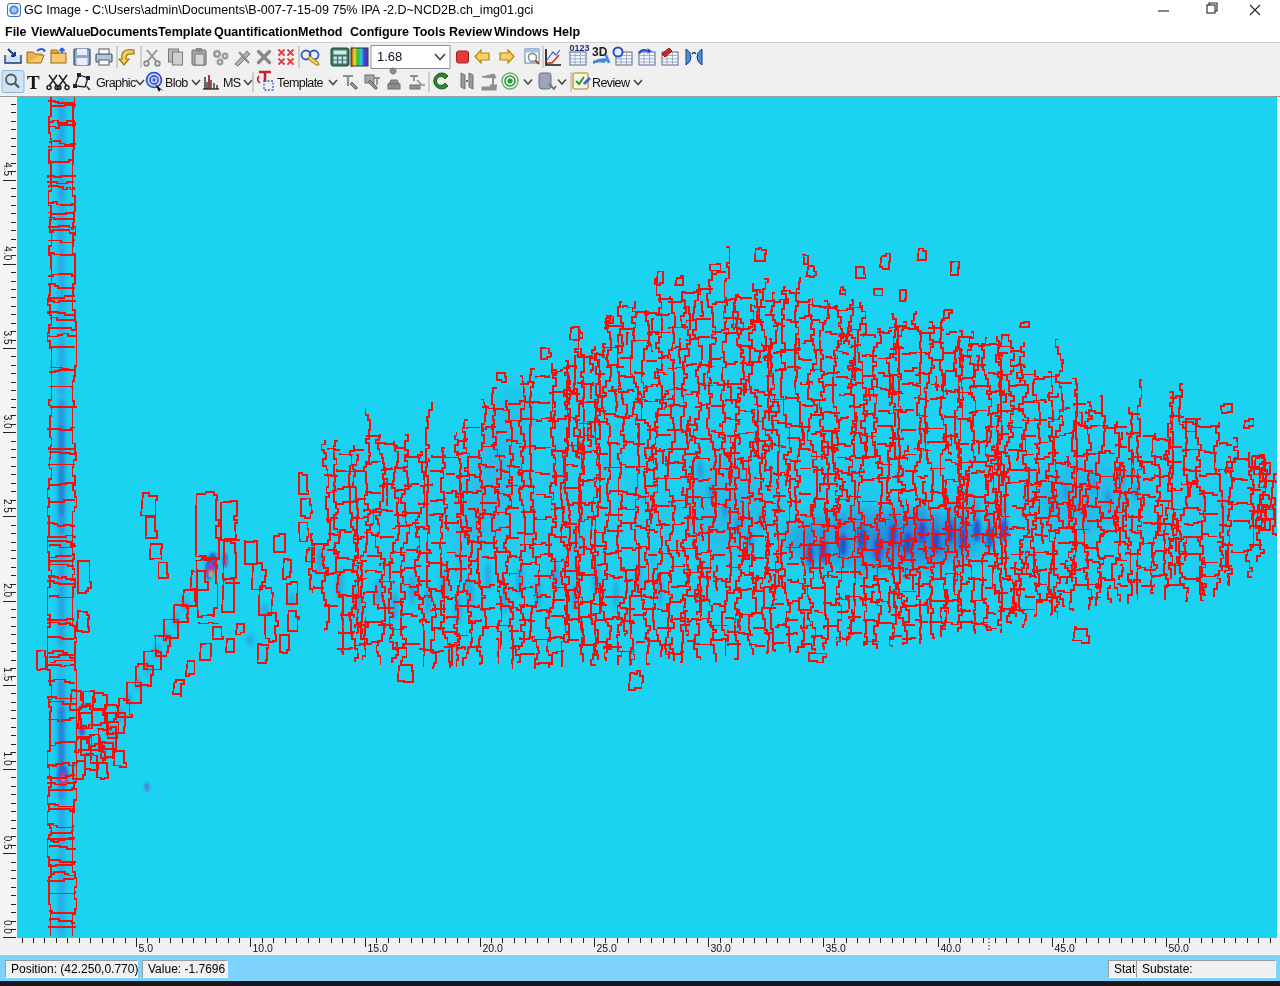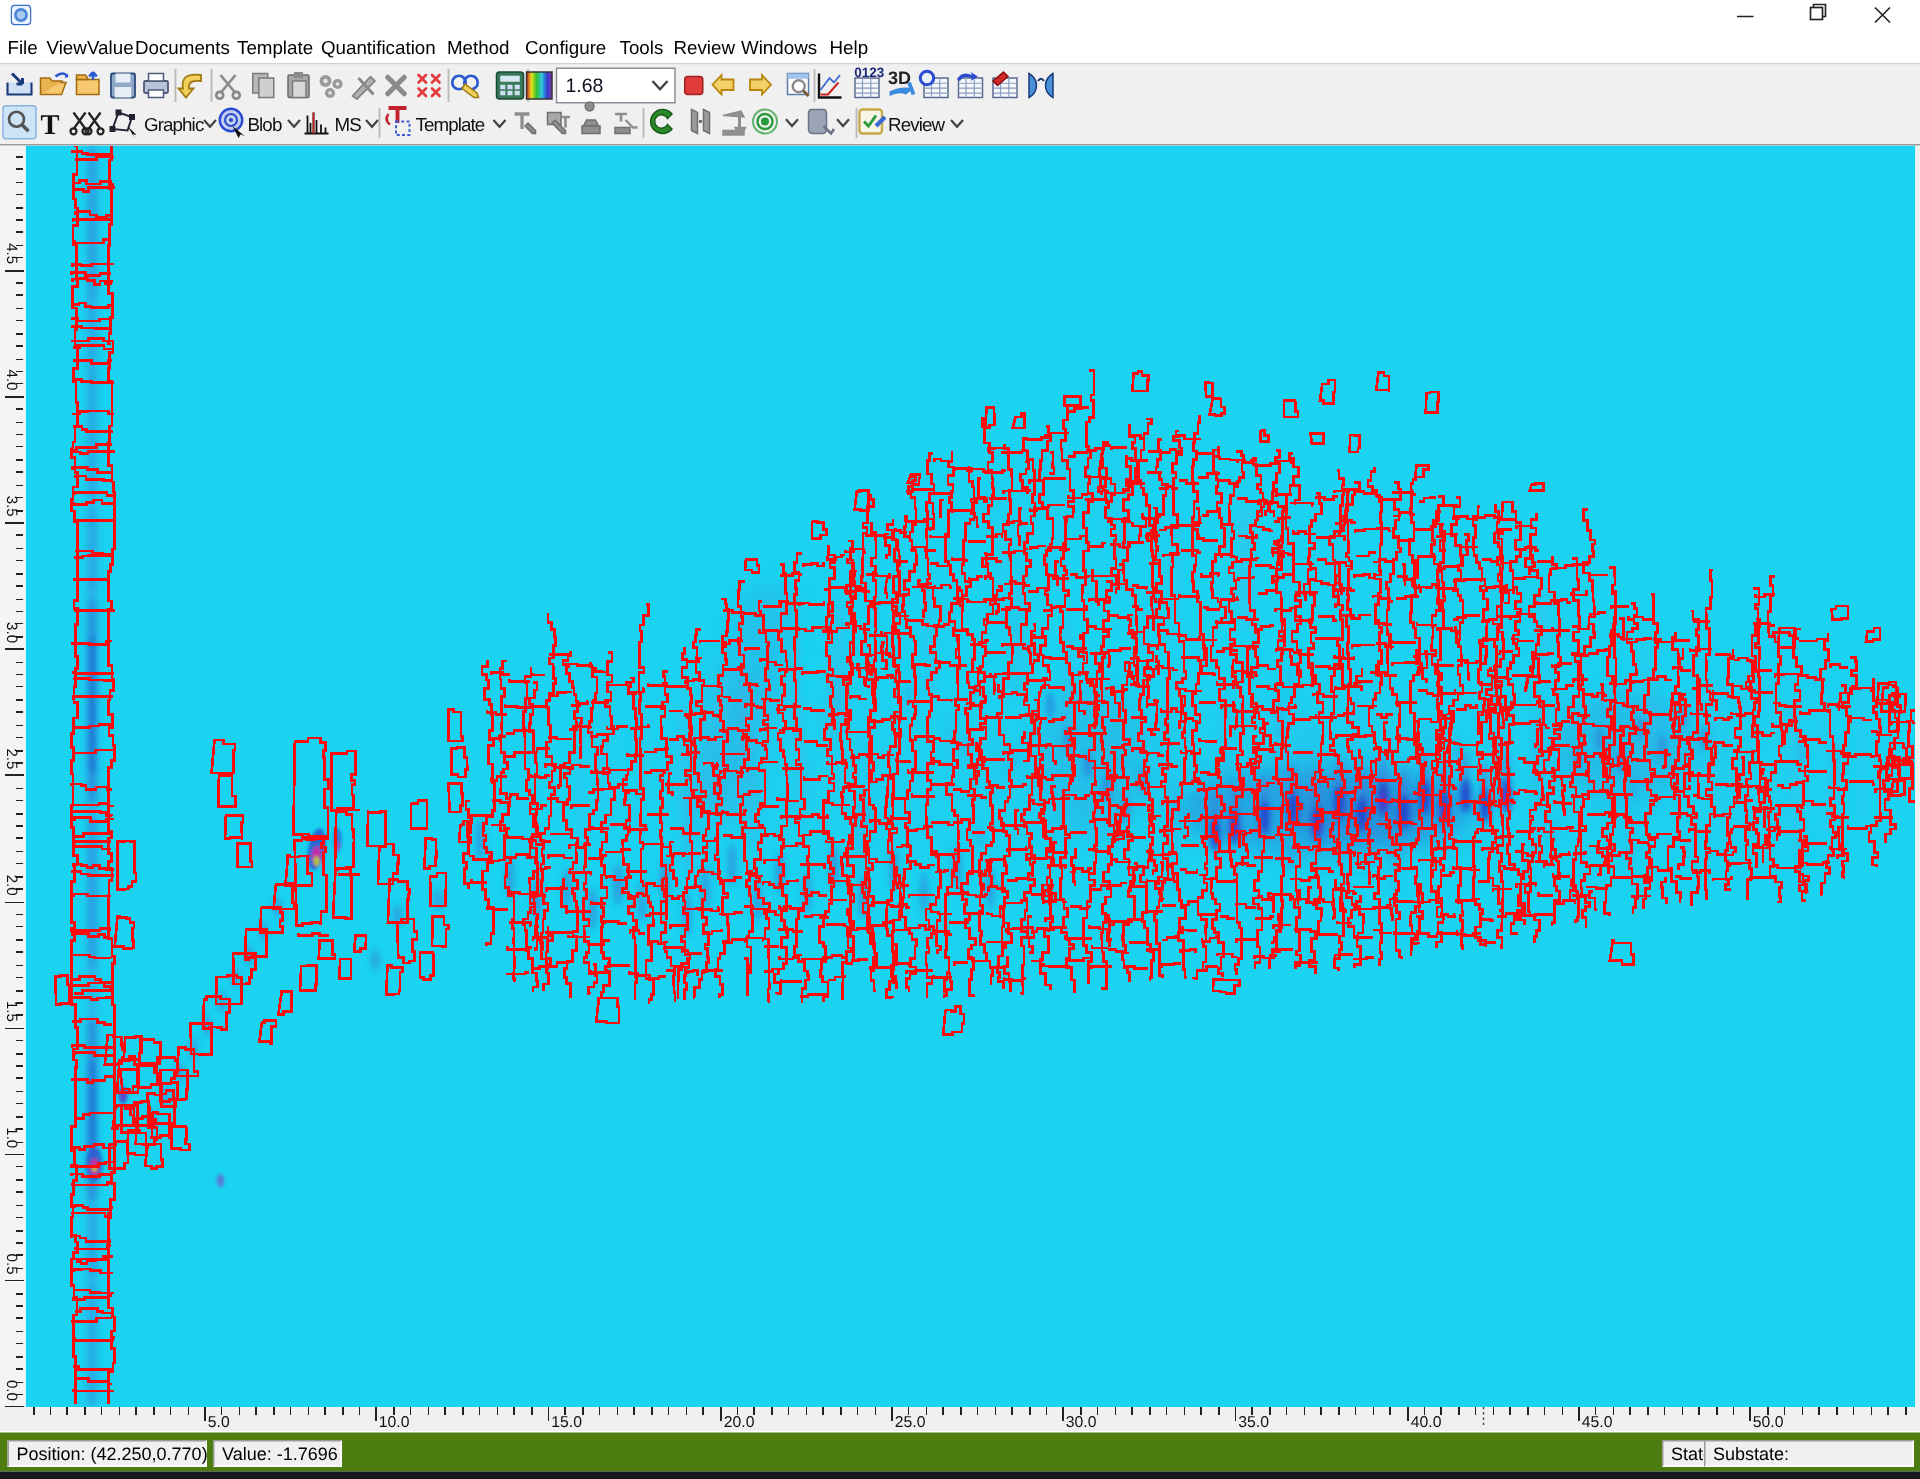--- a/index.html
+++ b/index.html
@@ -1,29 +1,30 @@
 <!DOCTYPE html>
 <html><head><meta charset="utf-8"><style>
 * { margin:0; padding:0; box-sizing:border-box; }
 body { width:1280px; height:986px; position:relative; font-family:"Liberation Sans", sans-serif; background:#fff; overflow:hidden; }
 .titlebar { position:absolute; left:0; top:0; width:1280px; height:21px; background:#fff; }
 .title-text { position:absolute; left:24px; top:3px; font-size:12.5px; color:#000; }
-.menubar { position:absolute; left:0; top:21px; width:1280px; height:22px; background:#fff; border-bottom:1px solid #d0d0d0; font-size:12.5px; color:#000; }
+.menubar { position:absolute; left:0; top:21px; width:1280px; height:22px; background:#fff; border-bottom:1px solid #d0d0d0; font-size:12.5px; color:#000;font-weight:bold; }
 .menubar span { position:absolute; top:4px; }
-.statusbar { position:absolute; left:0; top:954px; width:1280px; height:27px; background:#4d7c0f; border-top:1px solid #fff; font-size:12px; color:#000; }
+.statusbar { position:absolute; left:0; top:954px; width:1280px; height:27px; background:#7dd3fc; border-top:1px solid #fff; font-size:12px; color:#000; }
 .sbox { position:absolute; top:5px; height:18px; border:1px solid; border-color:#9a9a9a #fdfdfd #fdfdfd #9a9a9a; padding:1px 5px 0 5px; background:#f0f0f0; white-space:nowrap; }
 .darkstrip { position:absolute; left:0; top:981px; width:1280px; height:5px; background:#17171e; }
 </style></head>
 <body>
 <div class="titlebar">
   <svg width="14" height="14" style="position:absolute;left:7px;top:3px" xmlns="http://www.w3.org/2000/svg">
     <rect x="0.5" y="0.5" width="13" height="13" rx="2.5" fill="#eaf2fc" stroke="#3a70c8"></rect>
     <circle cx="7" cy="7" r="4.6" fill="#4a84d8"></circle>
       <circle cx="7" cy="7" r="2.8" fill="#a8c8ee"></circle>
   </svg>
+  <div class="title-text">GC Image - C:\Users\admin\Documents\B-007-7-15-09 75% IPA -2.D~NCD2B.ch_img01.gci</div>
   <svg width="140" height="21" style="position:absolute;left:1140px;top:0" xmlns="http://www.w3.org/2000/svg">
     <g stroke="#222" stroke-width="1.1" fill="none">
       <path d="M18 11 H29"></path>
       <rect x="67" y="5" width="8" height="8"></rect>
         <path d="M69 5 V3 H77 V11 H75"></path>
       <path d="M110 5 L120 15 M120 5 L110 15"></path>
     </g>
   </svg>
 </div>
 <div class="menubar">

